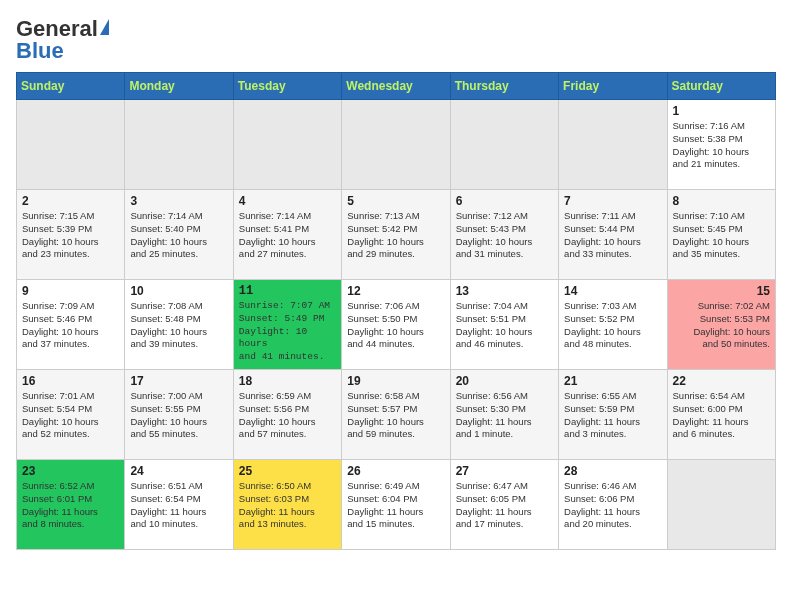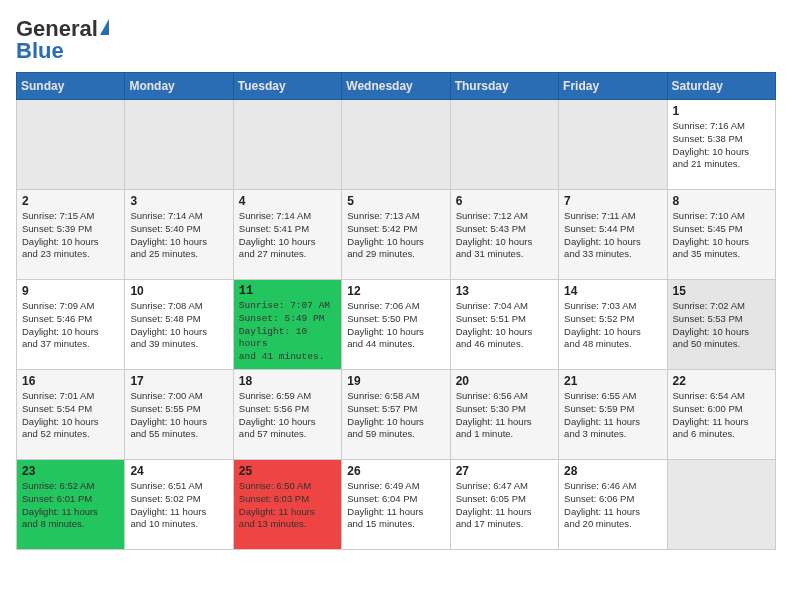--- a/index.html
+++ b/index.html
@@ -34,21 +34,21 @@
       font-size: 14px;
       color: #555;
     }
     .calendar {
       width: 100%;
       border-collapse: collapse;
       border: 1px solid #ccc;
     }
     .calendar th {
       background: #2a6db5;
-      color: #e5e5e5;
+      color: #bef264;
       font-size: 12px;
       font-weight: bold;
       padding: 6px 4px;
       text-align: left;
       border: 1px solid #1e5a9a;
     }
     .calendar td {
       vertical-align: top;
       border: 1px solid #ccc;
       padding: 4px 5px;
@@ -170,21 +170,21 @@
 Daylight: 10 hours
 and 44 minutes.</span></td>
         <td style="background: rgb(255, 255, 255);"><span class="day-number">13</span><span class="day-info" style="white-space: pre-line;">Sunrise: 7:04 AM
 Sunset: 5:51 PM
 Daylight: 10 hours
 and 46 minutes.</span></td>
         <td style="background: rgb(255, 255, 255);"><span class="day-number">14</span><span class="day-info" style="white-space: pre-line;">Sunrise: 7:03 AM
 Sunset: 5:52 PM
 Daylight: 10 hours
 and 48 minutes.</span></td>
-        <td style="background: #e5e5e5;"><span class="day-number">15</span><span class="day-info" style="white-space: pre-line;">Sunrise: 7:02 AM
+        <td style="background: #fca5a5; text-align: right;"><span class="day-number">15</span><span class="day-info" style="white-space: pre-line;">Sunrise: 7:02 AM
 Sunset: 5:53 PM
 Daylight: 10 hours
 and 50 minutes.</span></td>
       </tr>
       <tr>
         <td style="background: rgb(245, 245, 245);"><span class="day-number">16</span><span class="day-info" style="white-space: pre-line;">Sunrise: 7:01 AM
 Sunset: 5:54 PM
 Daylight: 10 hours
 and 52 minutes.</span></td>
         <td style="background: rgb(245, 245, 245);"><span class="day-number">17</span><span class="day-info" style="white-space: pre-line;">Sunrise: 7:00 AM
@@ -211,24 +211,24 @@
 Sunset: 6:00 PM
 Daylight: 11 hours
 and 6 minutes.</span></td>
       </tr>
       <tr>
         <td style="background: #22c55e;"><span class="day-number">23</span><span class="day-info" style="white-space: pre-line;">Sunrise: 6:52 AM
 Sunset: 6:01 PM
 Daylight: 11 hours
 and 8 minutes.</span></td>
         <td style="background: rgb(255, 255, 255);"><span class="day-number">24</span><span class="day-info" style="white-space: pre-line;">Sunrise: 6:51 AM
-Sunset: 5:02 PM
+Sunset: 6:54 PM
 Daylight: 11 hours
 and 10 minutes.</span></td>
-        <td style="background: #ef4444;"><span class="day-number">25</span><span class="day-info" style="white-space: pre-line;">Sunrise: 6:50 AM
+        <td style="background: #fde047;"><span class="day-number">25</span><span class="day-info" style="white-space: pre-line;">Sunrise: 6:50 AM
 Sunset: 6:03 PM
 Daylight: 11 hours
 and 13 minutes.</span></td>
         <td style="background: rgb(255, 255, 255);"><span class="day-number">26</span><span class="day-info" style="white-space: pre-line;">Sunrise: 6:49 AM
 Sunset: 6:04 PM
 Daylight: 11 hours
 and 15 minutes.</span></td>
         <td style="background: rgb(255, 255, 255);"><span class="day-number">27</span><span class="day-info" style="white-space: pre-line;">Sunrise: 6:47 AM
 Sunset: 6:05 PM
 Daylight: 11 hours

